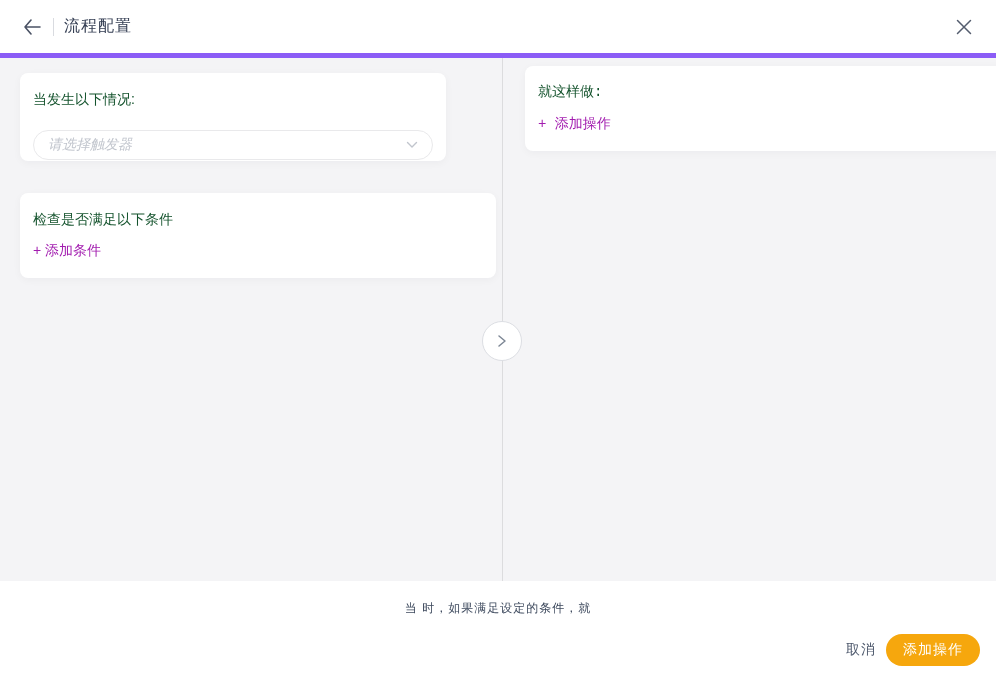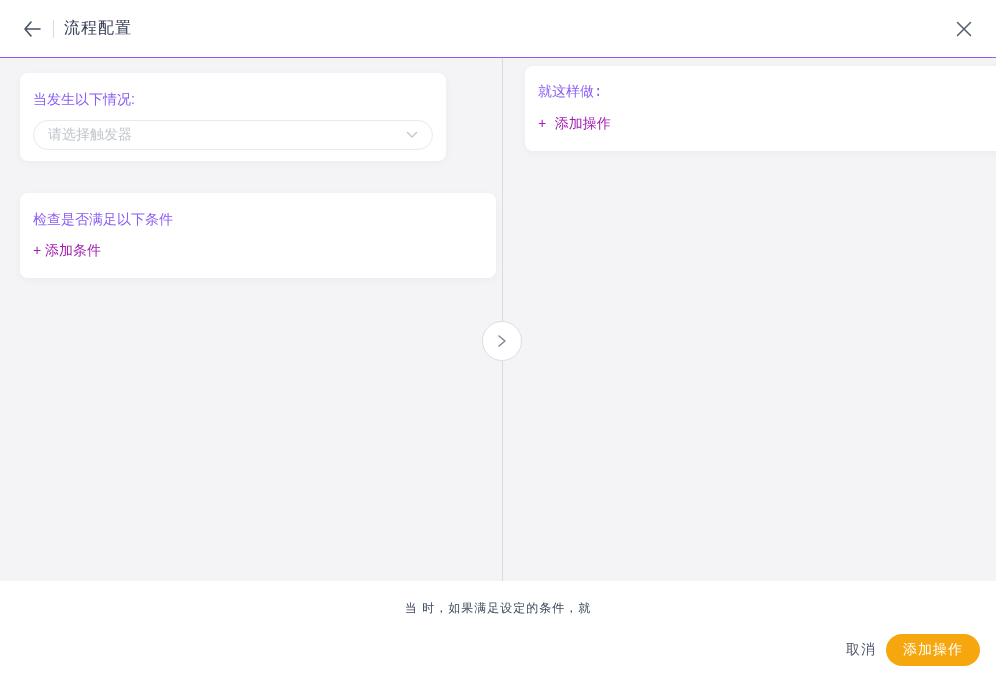--- a/index.html
+++ b/index.html
@@ -7,21 +7,21 @@
   body {
     font-family: "Liberation Sans", "DejaVu Sans", sans-serif;
     background: #ffffff;
     overflow: hidden;
   }
   .app { position: relative; width: 996px; height: 681px; background: #ffffff; }
 
   
   .header {
     position: absolute; top: 0; left: 0; right: 0; height: 58px;
-    background: #ffffff; border-bottom: 1px solid #8b5cf6;
+    background: #ffffff; border-bottom: 5px solid #8b5cf6;
     display: flex; align-items: center; padding: 0 20px;
   }
   .back-btn {
     background: none; border: none; cursor: pointer;
     width: 24px; height: 24px; display: flex; align-items: center; justify-content: center;
     padding: 0;
   }
   .hdr-divider { width: 1px; height: 18px; background: #d9dbe0; margin: 0 10px 0 9px; }
   .page-title { font-size: 16px; font-weight: 500; color: #333d52; letter-spacing: 1px; }
   .close-btn {
@@ -45,27 +45,27 @@
 
   .card {
     position: absolute; background: #ffffff; border-radius: 8px;
     box-shadow: 0 2px 8px rgba(31, 35, 41, 0.04);
     padding: 19px 13px;
   }
   .card-trigger   { left: 20px;  top: 15px;  width: 426px; height: 88px; }
   .card-condition { left: 20px;  top: 135px; width: 476px; height: 85px; }
   .card-action    { left: 525px; top: 8px;  width: 496px; height: 85px; font-family: Liberation Mono, monospace; }
 
-  .card-label { font-size: 14px; color: #8b5cf6; line-height: 14px; }
+  .card-label { font-size: 14px; color: #14532d; line-height: 14px; }
 
   .select {
-    margin-top: 14px; height: 30px; width: 400px;
+    margin-top: 24px; height: 30px; width: 400px;
     border: 1px solid #e9e9eb; border-radius: 15px; background: #ffffff;
     display: flex; align-items: center; justify-content: space-between;
-    padding: 0 14px; cursor: pointer;
+    padding: 0 14px; cursor: pointer; font-style: italic;
   }
   .select .placeholder { font-size: 14px; color: #c1c5cd; }
 
   .add-link {
     display: inline-block; margin-top: 16px;
     font-size: 14px; color: #a21caf; text-decoration: none; cursor: pointer;
     font-weight: 500;
   }
 
   

